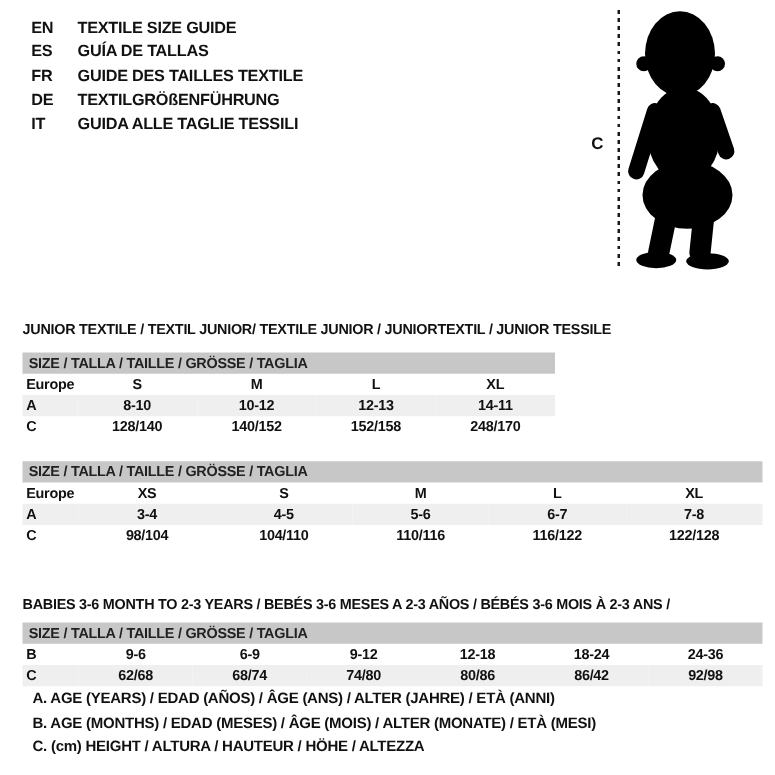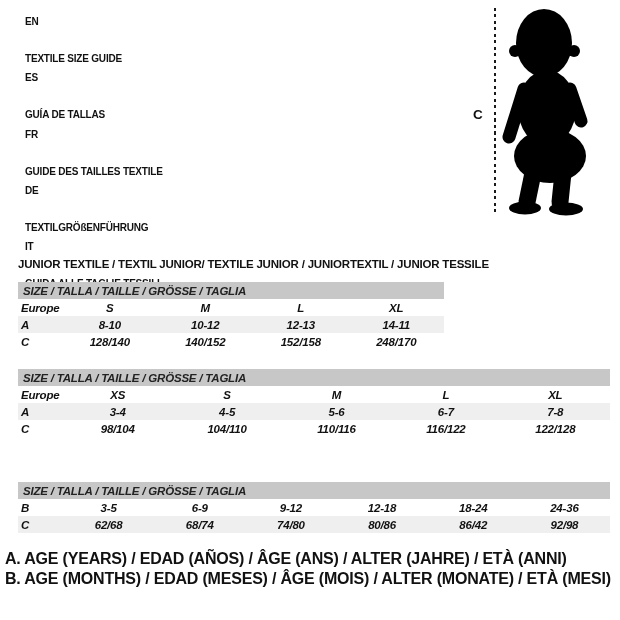--- a/index.html
+++ b/index.html
@@ -8,46 +8,46 @@
   *{box-sizing:border-box;}
   html,body{margin:0;padding:0;}
   body{
     width:620px;height:620px;position:relative;overflow:hidden;
     background:var(--bg);color:var(--text);
     font-family:"Liberation Sans",sans-serif;font-weight:700;
     letter-spacing:-0.2px;
   }
   
   .lang-list{position:absolute;left:25px;top:12px;}
-  .lang-row{display:flex;line-height:19.3px;font-size:10px;flex-direction:column;}
+  .lang-row{display:flex;line-height:19.3px;font-size:13px;}
   .lang-code{width:37px;flex:0 0 37px;}
   .lang-title{white-space:nowrap;}
   
   .measure-line{
     position:absolute;left:494px;top:8px;width:2px;height:208px;
     background:repeating-linear-gradient(to bottom,#1a1a1a 0 3px,transparent 3px 6.5px);
   }
   .measure-label{position:absolute;left:473px;top:107px;font-size:13.5px;}
   .silhouette{position:absolute;left:498px;top:5px;}
   
   .table-block{position:absolute;margin-top:36px;}
   .tb0{left:18px;top:220px;width:426px;}
   .tb1{left:18px;top:333px;width:592px;}
   .tb2{left:18px;top:440px;width:592px;}
   .table-title{font-size:11.5px;line-height:16px;margin-bottom:10px;white-space:nowrap;}
   .tb2 .table-title{margin-bottom:6px;}
-  table.size-table{border-collapse:collapse;table-layout:fixed;width:100%;font-style:italic;}
+  table.size-table{border-collapse:collapse;table-layout:fixed;width:100%;}
   table.size-table td{
     font-size:11.5px;height:17px;padding:0;text-align:center;vertical-align:middle;
   }
   table.size-table td.lbl{text-align:left;padding-left:3px;}
   tr.bar td{background:var(--bar);text-align:left !important;padding-left:5px;color:#222;}
   tr.striped td{background:var(--stripe);}
   
-  .footnotes{position:absolute;left:5px;top:549px;font-size:16px;line-height:19.5px;}
+  .footnotes{position:absolute;left:26px;top:549px;font-size:12px;line-height:19.5px;}
   .footnote-line{white-space:nowrap;}
 </style>
 </head>
 <body>
 
 <div class="lang-list">
     <div class="lang-row">
       <span class="lang-code">EN</span>
       <span class="lang-title">TEXTILE SIZE GUIDE</span>
     </div>
@@ -164,38 +164,39 @@
             <td>104/110</td>
             <td>110/116</td>
             <td>116/122</td>
             <td>122/128</td>
           </tr>
         </tbody>
       </table>
     </div>
     <div class="table-block tb2">
       <div class="table-title">
+        <div class="title-line">BABIES 3-6 MONTH TO 2-3 YEARS / BEBÉS 3-6 MESES A 2-3 AÑOS / BÉBÉS 3-6 MOIS À 2-3 ANS /</div>
       </div>
       <table class="size-table">
         <colgroup>
           <col style="width: 45px;">
           <col>
           <col>
           <col>
           <col>
           <col>
           <col>
         </colgroup>
         <tbody>
           <tr class="bar">
             <td colspan="7">SIZE / TALLA / TAILLE / GRÖSSE / TAGLIA</td>
           </tr>
           <tr>
             <td class="lbl">B</td>
-            <td>3-5</td>
+            <td>9-6</td>
             <td>6-9</td>
             <td>9-12</td>
             <td>12-18</td>
             <td>18-24</td>
             <td>24-36</td>
           </tr>
           <tr class="striped">
             <td class="lbl">C</td>
             <td>62/68</td>
             <td>68/74</td>
@@ -205,13 +206,14 @@
             <td>92/98</td>
           </tr>
         </tbody>
       </table>
     </div>
   </div>
 
 <div class="footnotes">
     <div class="footnote-line">A. AGE (YEARS) / EDAD (AÑOS) / ÂGE (ANS) / ALTER (JAHRE) / ETÀ (ANNI)</div>
     <div class="footnote-line">B. AGE (MONTHS) / EDAD (MESES) / ÂGE (MOIS) / ALTER (MONATE) / ETÀ (MESI)</div>
+    <div class="footnote-line">C. (cm) HEIGHT / ALTURA / HAUTEUR / HÖHE / ALTEZZA</div>
   </div>
 
 </body></html>

